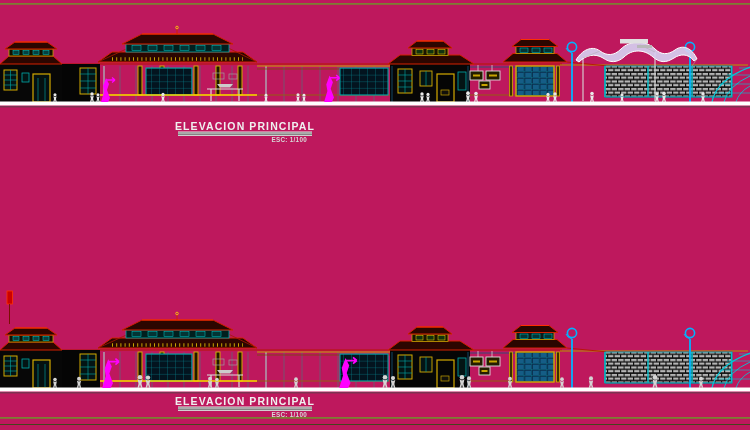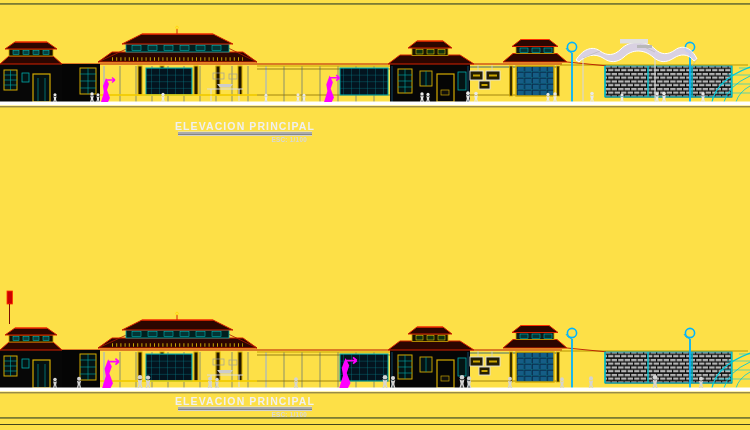--- a/index.html
+++ b/index.html
@@ -1,16 +1,16 @@
 <!DOCTYPE html>
 <html><head>
 <meta charset="utf-8">
 <style>
   html,body{margin:0;padding:0;background:#000;}
-  .sheet{position:relative;width:750px;height:430px;background:#fde047;overflow:hidden;}
+  .sheet{position:relative;width:750px;height:430px;background:#be185d;overflow:hidden;}
   svg{display:block;}
   .title-text{fill:#f0f0f0;font-family:"Liberation Sans",sans-serif;font-weight:bold;
               font-size:10.5px;letter-spacing:1.1px;}
   .scale-text{fill:#d8d8d8;font-family:"Liberation Sans",sans-serif;font-weight:bold;
               font-size:6.3px;letter-spacing:0.3px;}
 </style>
 </head>
 <body>
 
 <div class="sheet">

